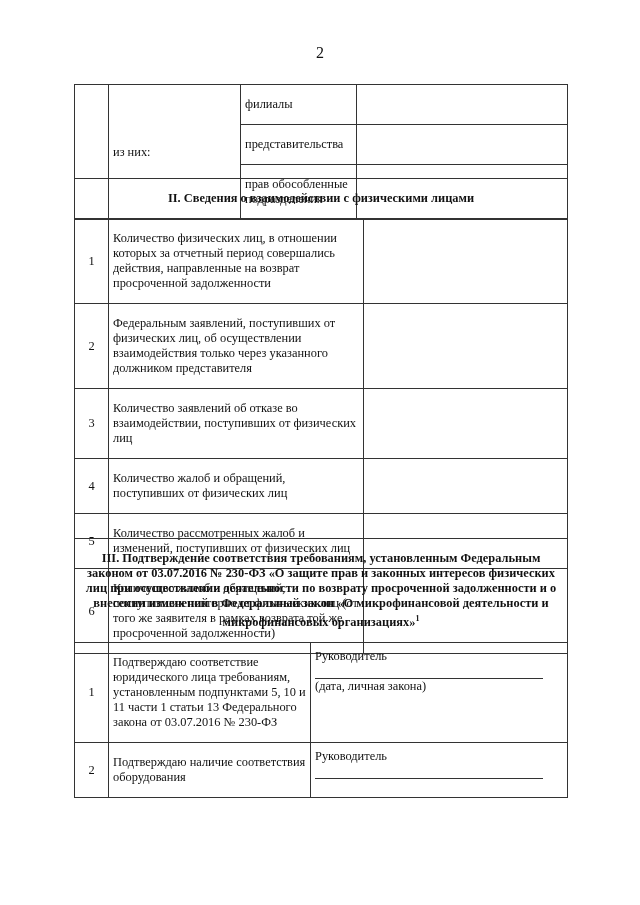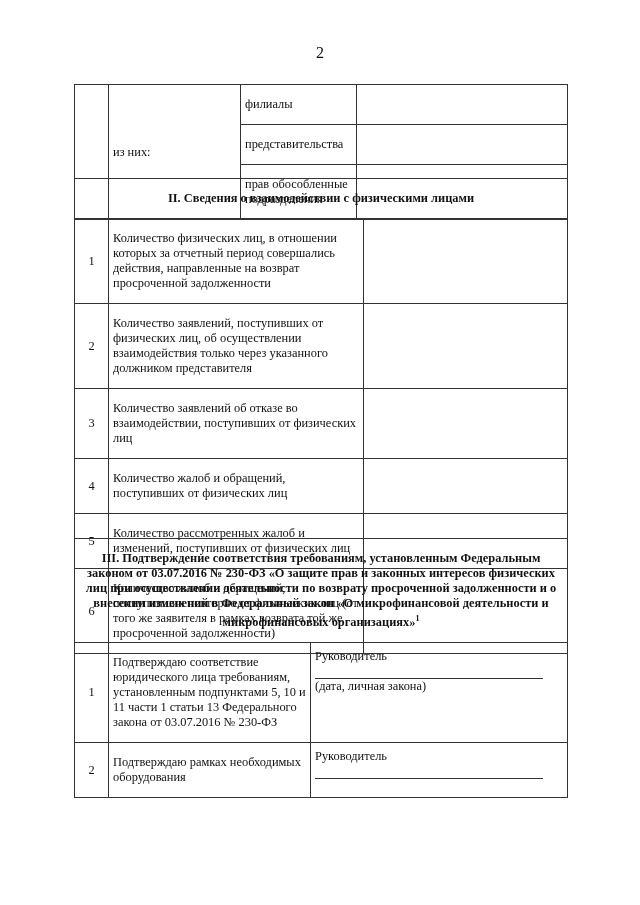--- a/index.html
+++ b/index.html
@@ -57,21 +57,21 @@
       <tr style="height:37px">
     <td colspan="3" class="hdr">II. Сведения о взаимодействии с физическими лицами</td>
   </tr>
   <tr style="height:71px">
     <td class="num">1</td>
     <td>Количество физических лиц, в отношении которых за отчетный период совершались действия, направленные на возврат просроченной задолженности</td>
     <td></td>
   </tr>
   <tr style="height:70px">
     <td class="num">2</td>
-    <td>Количество заявлений, поступивших от физических лиц, об осуществлении взаимодействия только через указанного должником представителя</td>
+    <td>Федеральным заявлений, поступивших от физических лиц, об осуществлении взаимодействия только через указанного должником представителя</td>
     <td></td>
   </tr>
   <tr style="height:54px">
     <td class="num">3</td>
     <td>Количество заявлений об отказе во взаимодействии, поступивших от физических лиц</td>
     <td></td>
   </tr>
   <tr style="height:43px">
     <td class="num">4</td>
     <td>Количество жалоб и обращений, поступивших от физических лиц</td>
@@ -104,20 +104,20 @@
     <td class="num">1</td>
     <td>Подтверждаю соответствие юридического лица требованиям, установленным подпунктами 5, 10 и 11 части 1 статьи 13 Федерального закона от 03.07.2016 № 230-ФЗ</td>
     <td class="sig-cell">
       <div>Руководитель</div>
       <div class="sig-line"></div>
       <div>(дата, личная закона)</div>
     </td>
   </tr>
   <tr style="height:42px">
     <td class="num">2</td>
-    <td>Подтверждаю рамках необходимых оборудования</td>
+    <td>Подтверждаю наличие соответствия оборудования</td>
     <td class="sig-cell">
       <div>Руководитель</div>
       <div class="sig-line"></div>
     </td>
   </tr>
 </tbody>
   </table>
 
 </body></html>

